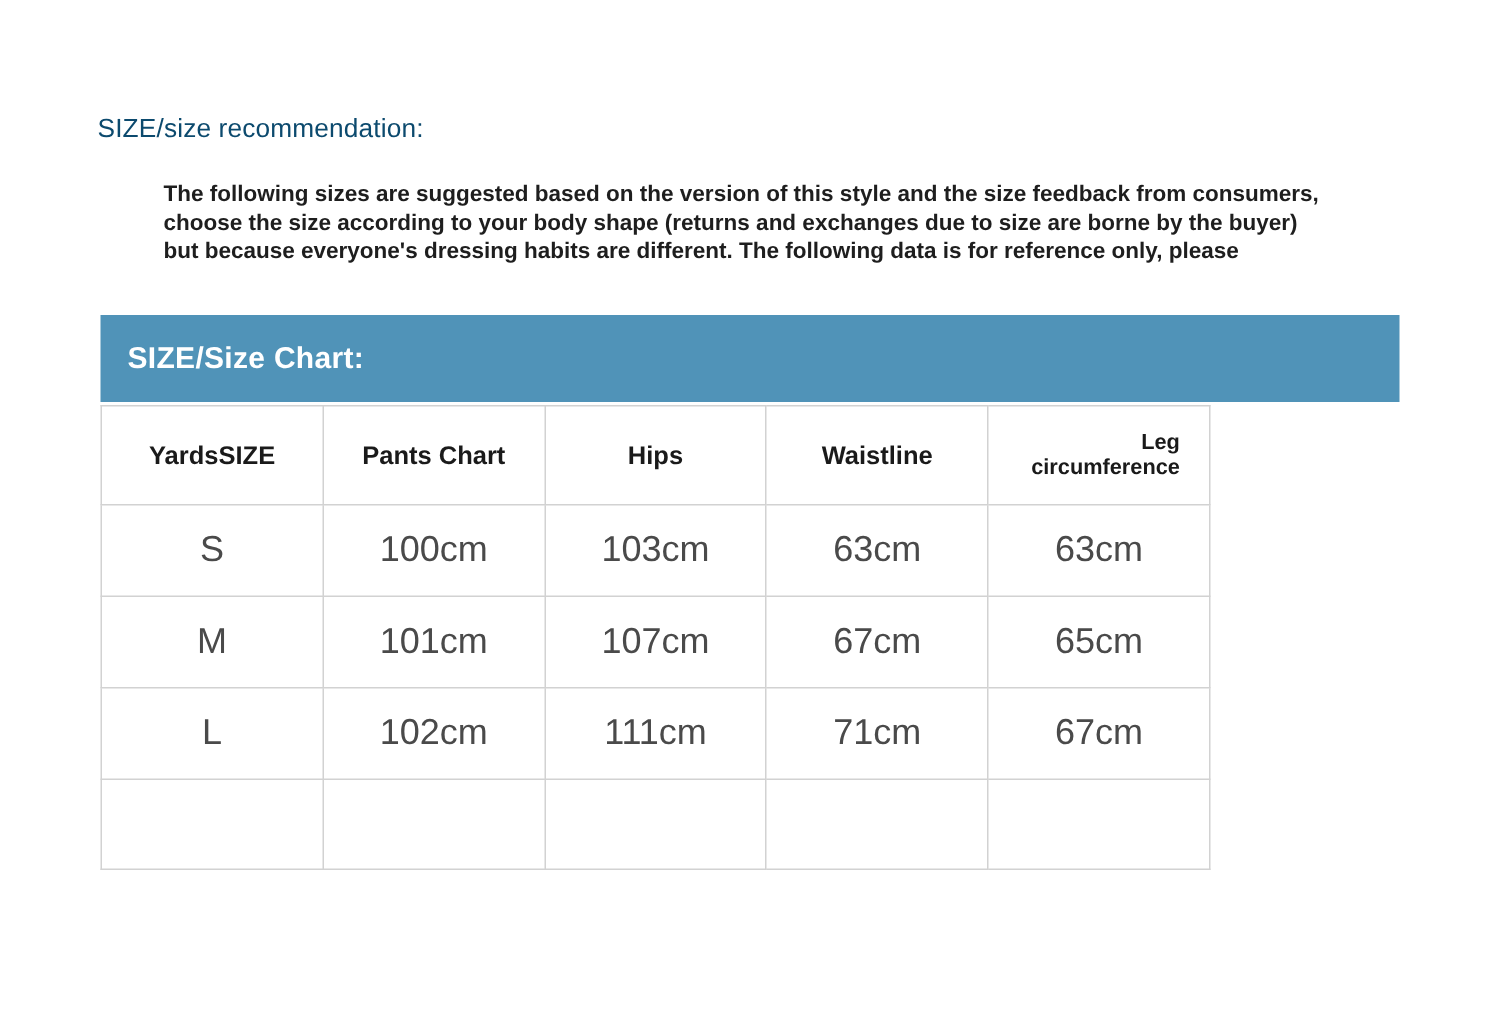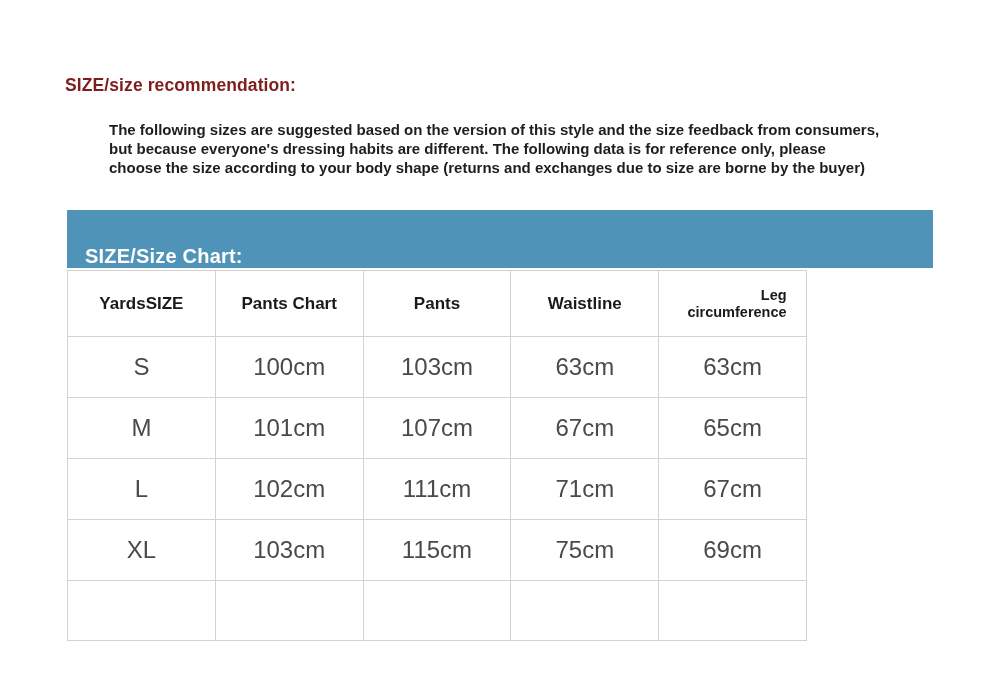--- a/index.html
+++ b/index.html
@@ -9,22 +9,22 @@
     background: #ffffff;
     font-family: "Liberation Sans", "DejaVu Sans", sans-serif;
     position: relative;
     overflow: hidden;
   }
   .page-title {
     position: absolute;
     left: 65px;
     top: 75px;
     font-size: 17.5px;
-    font-weight: bold;
-    color: #7f1d1d;
+    font-weight: normal;
+    color: #0c4a6e;
     letter-spacing: 0.1px;
     white-space: nowrap;
   }
   .description {
     position: absolute;
     left: 65px;
     top: 120px;
     font-size: 15px;
     font-weight: bold;
     color: #1e1e1e;
@@ -32,21 +32,21 @@
   }
   .description .desc-line { white-space: nowrap; margin-left: 44px; }
   .chart-bar {
     position: absolute;
     left: 67px;
     top: 210px;
     width: 866px;
     height: 58px;
     background: #5093b8;
     display: flex;
-    align-items: flex-end;
+    align-items: center;
     padding-left: 18px;
   }
   .chart-bar-label {
     color: #ffffff;
     font-size: 20px;
     font-weight: bold;
     letter-spacing: 0.2px;
   }
   table.size-table {
     position: absolute;
@@ -85,34 +85,34 @@
   }
   .size-table tbody tr.empty-row td { height: 60px; }
 </style>
 </head>
 <body>
 
 <div class="page-title">SIZE/size recommendation:</div>
 
 <div class="description">
   <div class="desc-line">The following sizes are suggested based on the version of this style and the size feedback from consumers,</div>
+  <div class="desc-line">choose the size according to your body shape (returns and exchanges due to size are borne by the buyer)</div>
   <div class="desc-line">but because everyone's dressing habits are different. The following data is for reference only, please</div>
-  <div class="desc-line">choose the size according to your body shape (returns and exchanges due to size are borne by the buyer)</div>
 </div>
 
 <div class="chart-bar" style="background: rgb(80, 147, 184);">
   <span class="chart-bar-label">SIZE/Size Chart:</span>
 </div>
 
 <table class="size-table">
   <thead>
     <tr>
       <th>YardsSIZE</th>
       <th>Pants Chart</th>
-      <th>Pants</th>
+      <th>Hips</th>
       <th>Waistline</th>
       <th class="leg-col">
         <span class="wrap-label">Leg circumference</span>
       </th>
     </tr>
   </thead>
   <tbody>
     <tr>
       <td>S</td>
       <td>100cm</td>
@@ -127,27 +127,20 @@
       <td>67cm</td>
       <td>65cm</td>
     </tr>
     <tr>
       <td>L</td>
       <td>102cm</td>
       <td>111cm</td>
       <td>71cm</td>
       <td>67cm</td>
     </tr>
-    <tr>
-      <td>XL</td>
-      <td>103cm</td>
-      <td>115cm</td>
-      <td>75cm</td>
-      <td>69cm</td>
-    </tr>
     <tr class="empty-row">
       <td></td>
       <td></td>
       <td></td>
       <td></td>
       <td></td>
     </tr>
   </tbody>
 </table>
 

